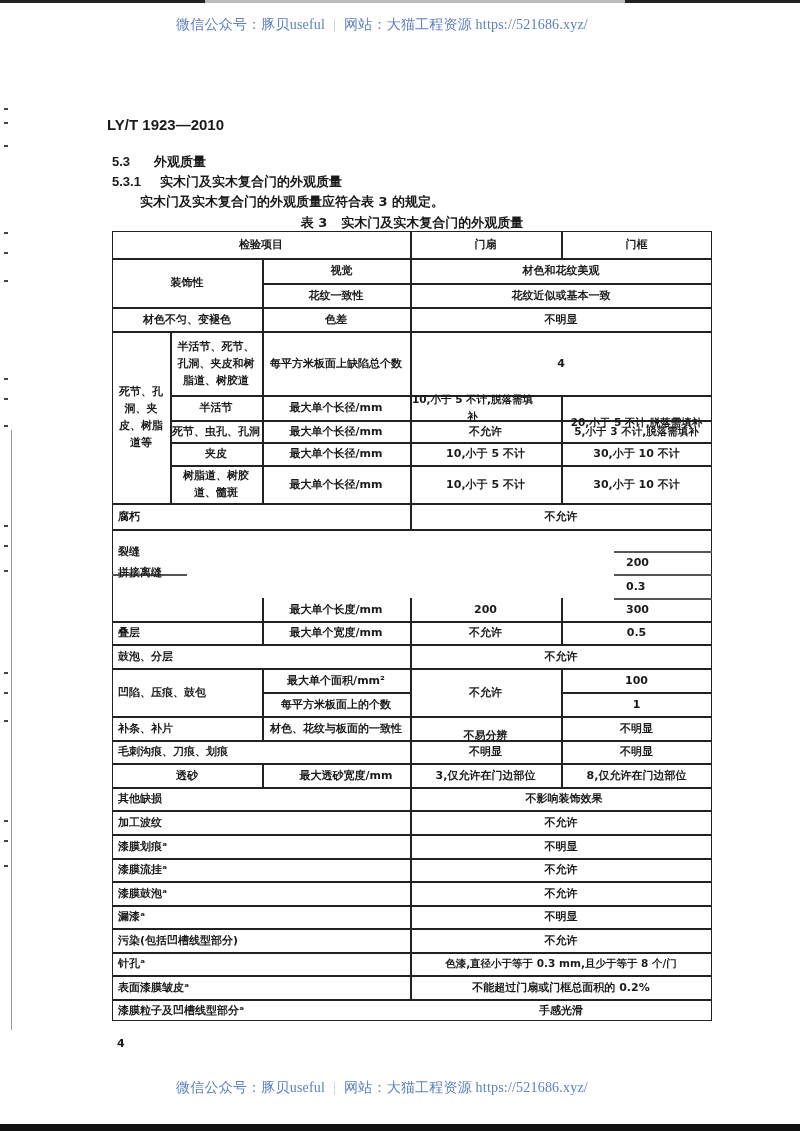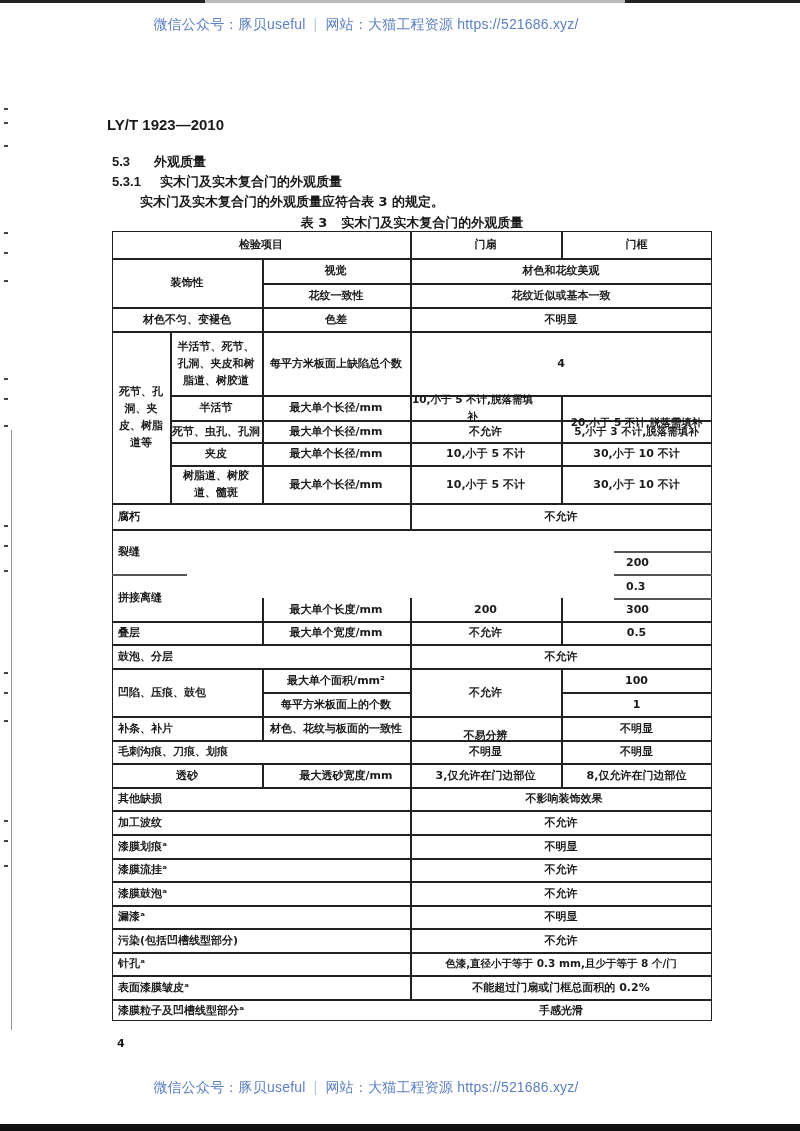--- a/index.html
+++ b/index.html
@@ -3,22 +3,22 @@
 <meta charset="utf-8">
 <style>
   html, body { margin: 0; padding: 0; }
   body {
     width: 800px; height: 1131px; background: #ffffff; position: relative; overflow: hidden;
     font-family: "DejaVu Sans", "Liberation Sans", sans-serif; color: #1a1a1a;
   }
   .topbar { position: absolute; left: 0; top: 0; width: 800px; height: 3px; background: #222; }
   .topbar-gap { position: absolute; left: 205px; top: 0; width: 420px; height: 3px; background: #bbb; }
   .watermark {
-    position: absolute; left: 0; width: 732px; text-align: center;
-    font-family: Liberation Sans, sans-serif; font-size: 14px; color: #5b7fc2;
+    position: absolute; left: 16px; width: 732px; text-align: center;
+    font-family: Liberation Serif, serif; font-size: 14px; color: #5b7fc2;
     letter-spacing: 0.2px;
   }
   .watermark .sep { color: #b9c6e3; margin: 0 8px; }
   .wm-top { top: 16px; }
   .wm-bottom { top: 1079px; }
   .bottombar { position: absolute; left: 0; top: 1124px; width: 800px; height: 7px; background: #111; }
   .binding-marks { position: absolute; left: 0; top: 40px; width: 12px; height: 1000px; }
   .binding-marks span { position: absolute; left: 4px; width: 4px; height: 2px; background: #444; }
   .margin-line { position: absolute; left: 11px; top: 430px; width: 1px; height: 600px; background: #999; }
 
@@ -138,21 +138,21 @@
   <div class="line-v" style="left:262px;top:668px;height:72px"></div>
   <div class="line-v" style="left:561px;top:668px;height:95px"></div>
   <div class="line-v" style="left:262px;top:763px;height:24px"></div>
   <div class="line-v" style="left:561px;top:763px;height:24px"></div>
 
   <div class="cell" style="left:112px;top:231px;width:298px;height:27px">检验项目</div>
   <div class="cell" style="left:410px;top:231px;width:151px;height:27px">门扇</div>
   <div class="cell" style="left:561px;top:231px;width:151px;height:27px">门框</div>
 
   <div class="cell" style="left:112px;top:258px;width:150px;height:49px">装饰性</div>
-  <div class="cell" style="left:262px;top:258px;width:147px;height:25px">视觉</div>
+  <div class="cell" style="left:268px;top:258px;width:147px;height:25px">视觉</div>
   <div class="cell" style="left:410px;top:258px;width:302px;height:25px">材色和花纹美观</div>
   <div class="cell" style="left:262px;top:283px;width:148px;height:24px">花纹一致性</div>
   <div class="cell" style="left:410px;top:283px;width:302px;height:24px">花纹近似或基本一致</div>
 
   <div class="cell" style="left:112px;top:307px;width:150px;height:24px">材色不匀、变褪色</div>
   <div class="cell" style="left:262px;top:307px;width:148px;height:24px">色差</div>
   <div class="cell" style="left:410px;top:307px;width:302px;height:24px">不明显</div>
 
   <div class="cell" style="left:112px;top:331px;width:58px;height:172px;padding:0 2px">死节、孔洞、夹皮、树脂道等</div>
   <div class="cell" style="left:170px;top:331px;width:92px;height:64px;padding:0 4px">半活节、死节、孔洞、夹皮和树脂道、树胶道</div>
@@ -178,21 +178,21 @@
   <div class="cell" style="left:262px;top:465px;width:148px;height:38px">最大单个长径/mm</div>
   <div class="cell" style="left:410px;top:465px;width:151px;height:38px">10,小于 5 不计</div>
   <div class="cell" style="left:561px;top:465px;width:151px;height:38px">30,小于 10 不计</div>
 
   <div class="cell left" style="left:112px;top:503px;width:298px;height:26px">腐朽</div>
   <div class="cell" style="left:410px;top:503px;width:302px;height:26px">不允许</div>
 
   <div class="cell left" style="left:112px;top:529px;width:150px;height:45px">裂缝</div>
   <div class="cell left" style="left:614px;top:551px;width:98px;height:23px;padding-left:12px">200</div>
 
-  <div class="cell left" style="left:112px;top:574px;width:150px;height:47px">拼接离缝</div>
+  <div class="cell left" style="left:112px;top:549px;width:150px;height:47px">拼接离缝</div>
   <div class="cell left" style="left:614px;top:574px;width:98px;height:24px;padding-left:12px">0.3</div>
   <div class="cell" style="left:262px;top:598px;width:148px;height:23px">最大单个长度/mm</div>
   <div class="cell" style="left:410px;top:598px;width:151px;height:23px">200</div>
   <div class="cell left" style="left:614px;top:598px;width:98px;height:23px;padding-left:12px">300</div>
 
   <div class="cell left" style="left:112px;top:621px;width:150px;height:23px">叠层</div>
   <div class="cell" style="left:262px;top:621px;width:148px;height:23px">最大单个宽度/mm</div>
   <div class="cell" style="left:410px;top:621px;width:151px;height:23px">不允许</div>
   <div class="cell" style="left:561px;top:621px;width:151px;height:23px">0.5</div>
 

